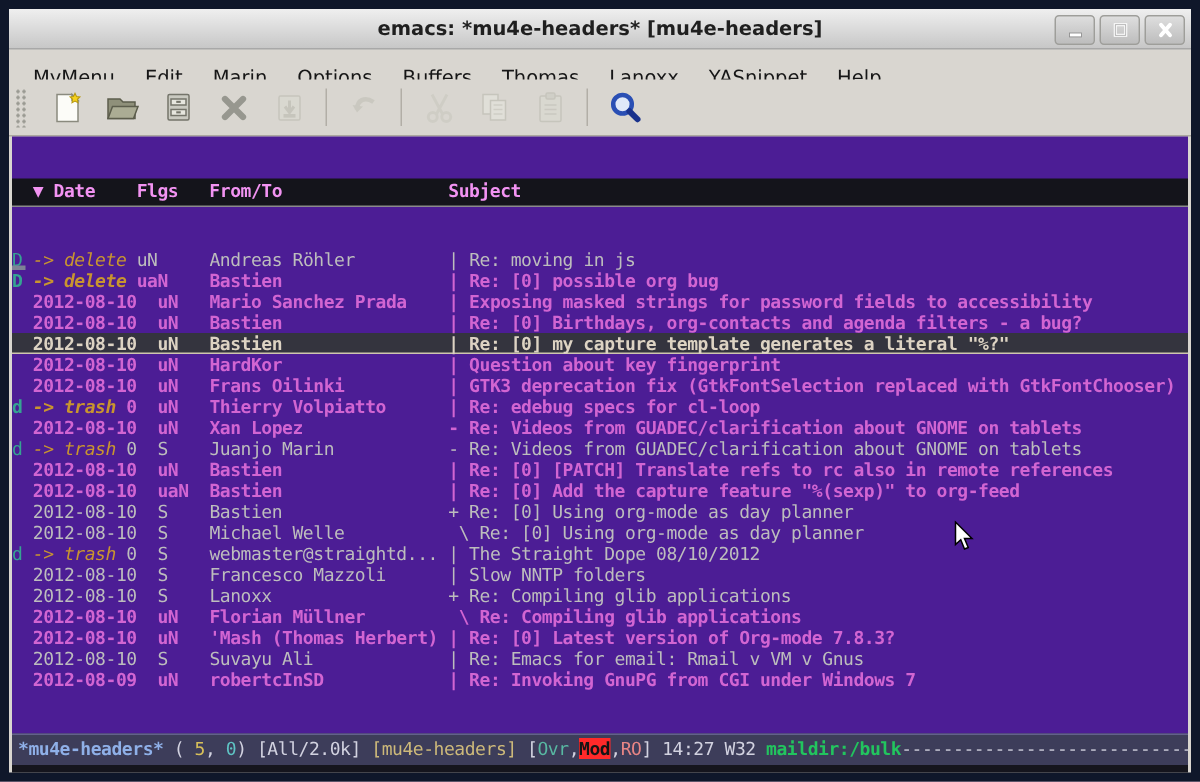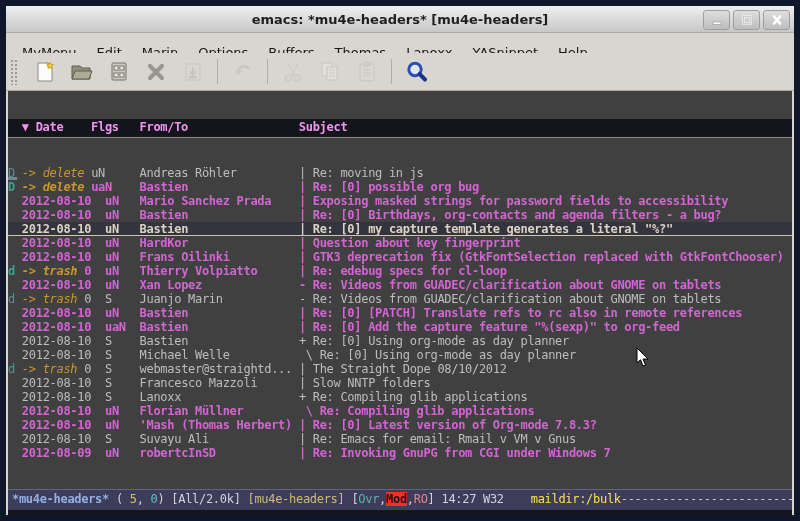--- a/index.html
+++ b/index.html
@@ -20,21 +20,21 @@
   .menuitem{padding:2px 10px 3px 10px;font-size:13px;color:#161616;}
   
   .toolbar{position:absolute;top:47px;left:0;right:0;height:37px;background:#d9d6d0;
     border-bottom:1px solid #aba79f;display:flex;align-items:center;padding-left:3px;}
   .grip{width:8px;height:26px;margin:0 8px 0 1px;
     background-image:radial-gradient(#9a9a92 1px,transparent 1.2px);background-size:4px 4px;}
   .tbtn{width:37px;height:31px;display:flex;align-items:center;justify-content:center;}
   .tb-disabled{opacity:.5;}
   .tsep{width:1px;height:25px;background:#b2aea6;margin:0 6px;}
   
-  .content{position:absolute;top:85px;left:2px;right:2px;bottom:3px;background:#404040;
+  .content{position:absolute;top:85px;left:2px;right:2px;bottom:3px;background:#4c1d95;
     overflow:hidden;font-family:"DejaVu Sans Mono",monospace;font-size:12px;line-height:14px;
     letter-spacing:-0.3px;white-space:pre;}
   .headerline{height:18px;line-height:17px;background:#14141b;color:#f293f2;font-weight:bold;
     border-bottom:1px solid #8b8b8b;}
   .row{height:14px;}
   .row-unread{color:#d265d2;font-weight:bold;}
   .row-read{color:#bdbdbd;}
   .row-current{background:#34343e;color:#ddd3c3;font-weight:bold;
     box-shadow:inset 0 -1px 0 #cfc6ae;}
   .mark{color:#35a392;}
@@ -46,21 +46,21 @@
     border-top:1px solid #62628a;box-sizing:border-box;overflow:hidden;
     font-family:"DejaVu Sans Mono",monospace;font-size:12px;line-height:19px;
     letter-spacing:-0.3px;white-space:pre;color:#d2d2e0;padding-left:4px;}
   .ml-buf{color:#8fb0e8;font-weight:bold;}
   .ml-num1{color:#d8c05a;}
   .ml-num2{color:#5fc4c4;}
   .ml-mode{color:#cdb97a;}
   .ml-ovr{color:#58b8a2;}
   .ml-mod{color:#151515;background:#ff2a2a;font-weight:bold;}
   .ml-ro{color:#e88585;}
-  .ml-maildir{color:#fde047;font-weight:normal;margin-left:20px;}
+  .ml-maildir{color:#22c55e;font-weight:bold;}
   .ml-dash{color:#c4c4d2;}
   .minibuffer{position:absolute;left:2px;right:2px;top:504px;height:14px;background:#15151d;}
   .mouse-cursor{position:absolute;left:630px;top:341px;width:14px;height:21px;pointer-events:none;}
 </style>
 </head>
 <body>
 
 <div class="frame">
 
   <div class="titlebar">

